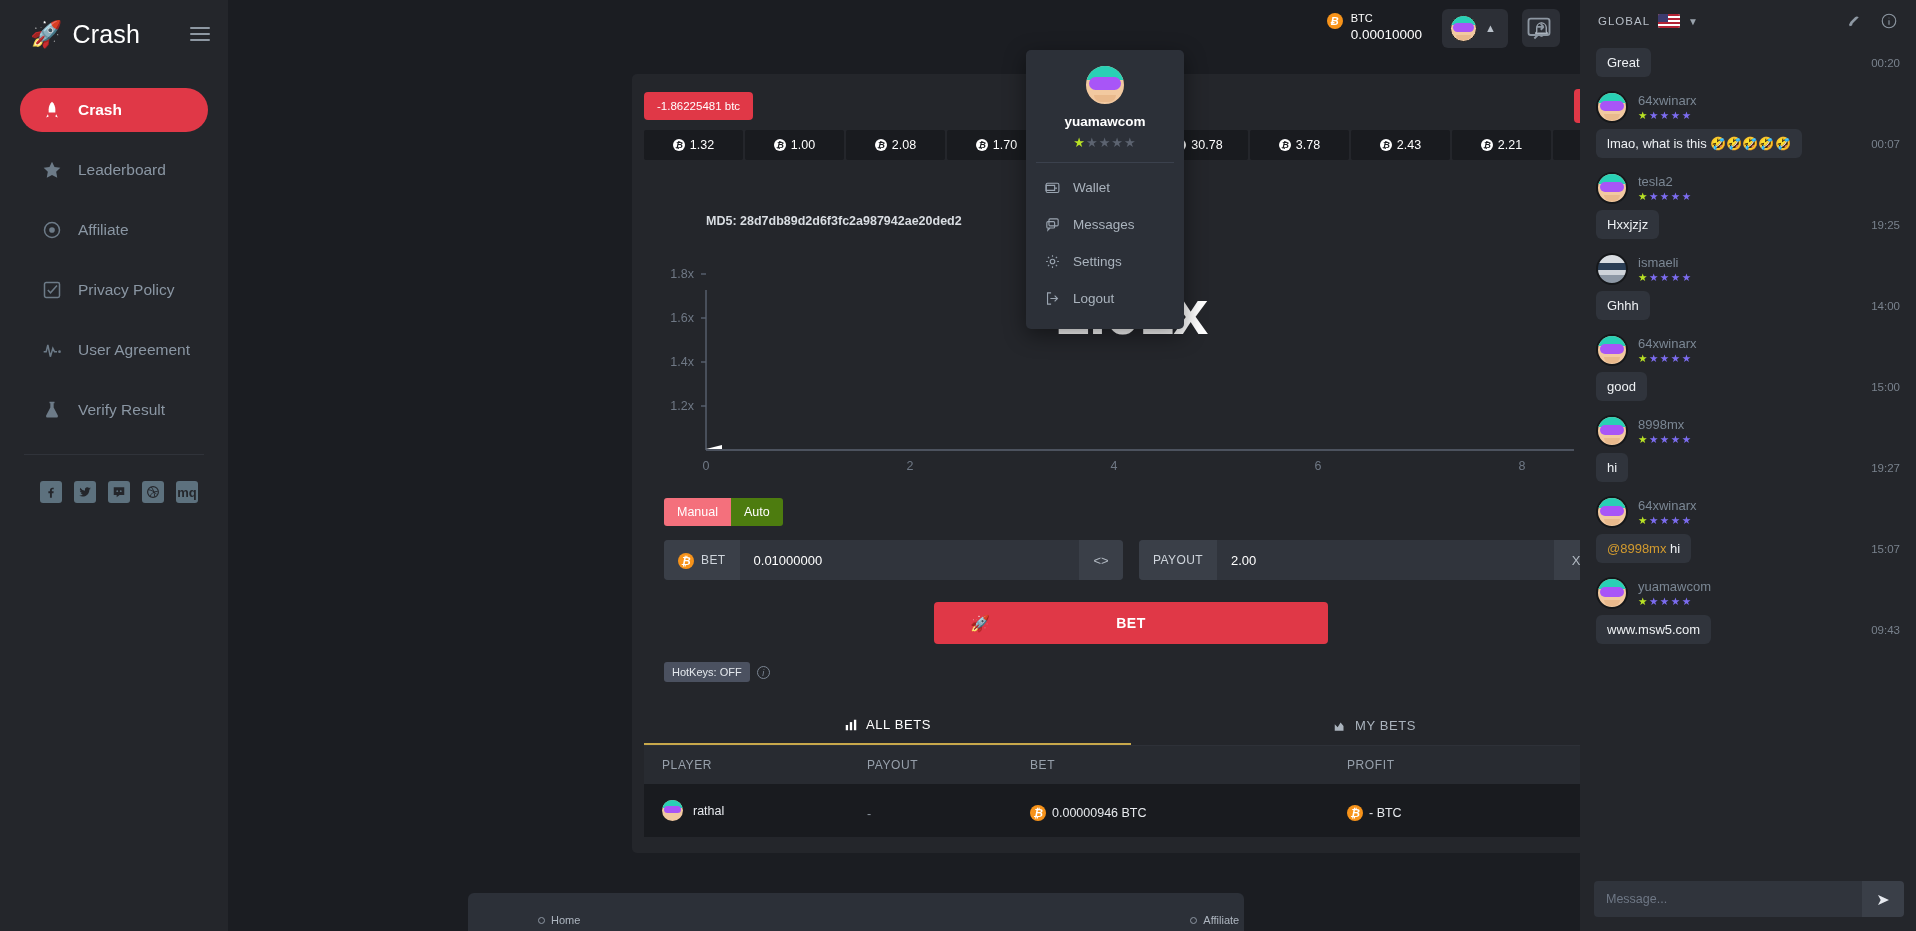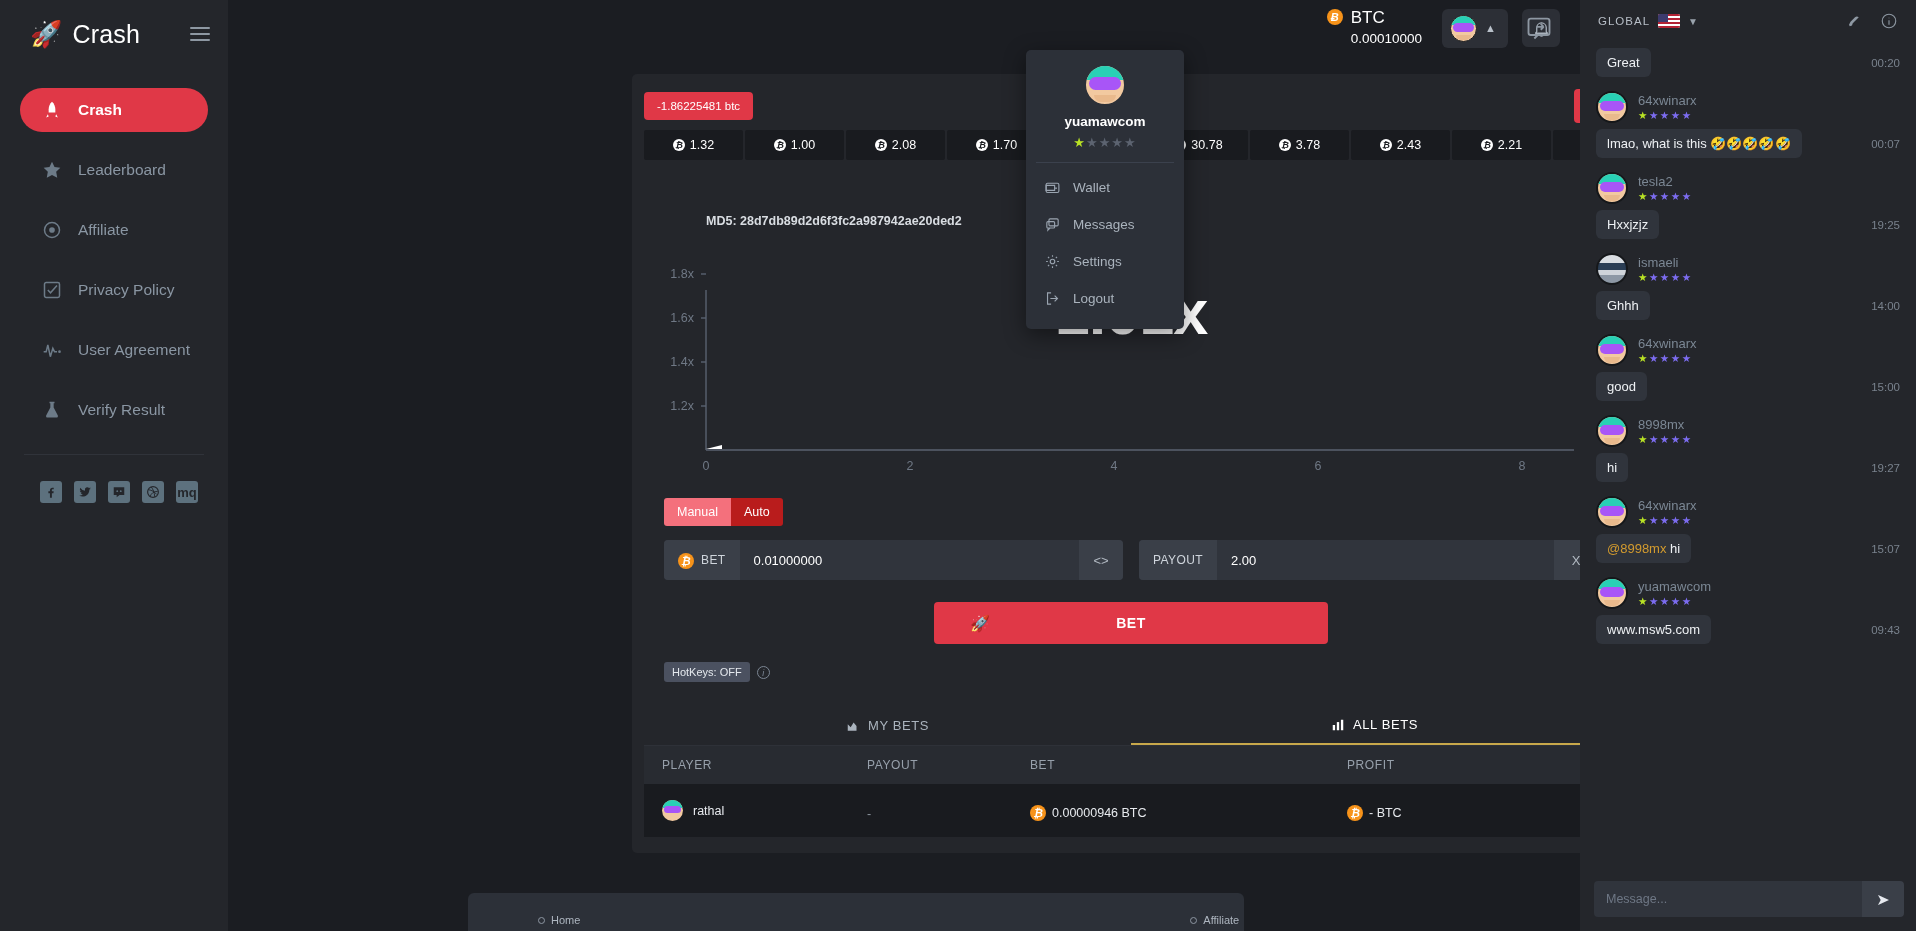--- a/index.html
+++ b/index.html
@@ -54,21 +54,21 @@
     height: 56px; display: flex; align-items: center; justify-content: flex-end;
     padding-right: 20px; gap: 14px;
   }
   .balance { display: flex; align-items: flex-start; gap: 8px; margin-right: 6px; }
   .btc-coin {
     width: 16px; height: 16px; border-radius: 50%; background: #f7931a;
     color: #fff; font-size: 11px; font-weight: bold; line-height: 16px;
     text-align: center; margin-top: 2px; font-style: italic; flex: none;
   }
   .balance-col { line-height: 1.35; }
-  .balance-cur { font-size: 17px; color: #fff; }
+  .balance-cur { font-size: 11px; color: #fff; }
   .balance-amt { font-size: 13.5px; color: #fff; }
 
   .userbtn {
     display: flex; align-items: center; gap: 8px; background: #2c2f36;
     border-radius: 6px; padding: 6px 12px 6px 8px; cursor: pointer;
   }
   .avatar {
     width: 27px; height: 27px; border-radius: 50%; background: #f2c9a0;
     position: relative; overflow: hidden; flex: none; border: 1.5px solid #191b1f;
   }
@@ -137,21 +137,21 @@
   .md5 { position: absolute; left: 62px; top: 34px; font-size: 12.5px; color: #d9dde2; font-weight: 700; }
   .multiplier {
     position: absolute; left: 0; right: 0; top: 96px; text-align: center;
     font-size: 63px; font-weight: bold; color: #fff; letter-spacing: -1px;
   }
   .axis-label { fill: #6f7885; font-size: 12.5px; font-family: "Liberation Sans", sans-serif; }
 
   .modes { display: flex; margin-top: 18px; margin-left: 20px; }
   .mode { font-size: 12.5px; padding: 7px 13px; cursor: pointer; color: #fff; }
   .mode.manual { background: #f4707c; border-radius: 3px 0 0 3px; }
-  .mode.auto { background: #b91c1c; border-radius: 0 3px 3px 0; }
+  .mode.auto { background: #4d7c0f; border-radius: 0 3px 3px 0; }
 
   .betrow { display: flex; gap: 16px; margin: 14px 20px 0 20px; }
   .field { flex: 1; display: flex; background: #30343c; border-radius: 4px; height: 40px; overflow: hidden; }
   .field-label {
     background: #3a3f48; display: flex; align-items: center; gap: 7px;
     padding: 0 14px; font-size: 12px; color: #cfd5dc; letter-spacing: .4px;
   }
   .field-input {
     flex: 1; background: transparent; border: none; outline: none; color: #fff;
     font-size: 13px; padding: 0 14px; font-family: "Liberation Sans", sans-serif;
@@ -530,34 +530,34 @@
         <span>BET</span>
       </div>
 
       <div class="hotkeys">
         <span class="hk-pill">HotKeys: OFF</span>
         <span class="hk-info">i</span>
       </div>
 
       <div class="bets">
         <div class="tabs">
-          <div class="tab">
-            <svg viewBox="0 0 24 24">
-                <path d="M3 20V9l5 5 5-8 5 6v8z" fill="#aab3bd"></path>
-              </svg>
-            <span>MY BETS</span>
-          </div>
           <div class="tab active">
             <svg viewBox="0 0 24 24">
                 <rect x="3" y="12" width="4" height="9" fill="#fff"></rect>
                 <rect x="10" y="7" width="4" height="14" fill="#fff"></rect>
                 <rect x="17" y="3" width="4" height="18" fill="#fff"></rect>
               </svg>
             <span>ALL BETS</span>
           </div>
+          <div class="tab">
+            <svg viewBox="0 0 24 24">
+                <path d="M3 20V9l5 5 5-8 5 6v8z" fill="#aab3bd"></path>
+              </svg>
+            <span>MY BETS</span>
+          </div>
         </div>
 
         <div class="thead">
           <div class="c1">PLAYER</div>
           <div class="c2">PAYOUT</div>
           <div class="c3">BET</div>
           <div class="c4">PROFIT</div>
         </div>
 
         <div class="trow">

